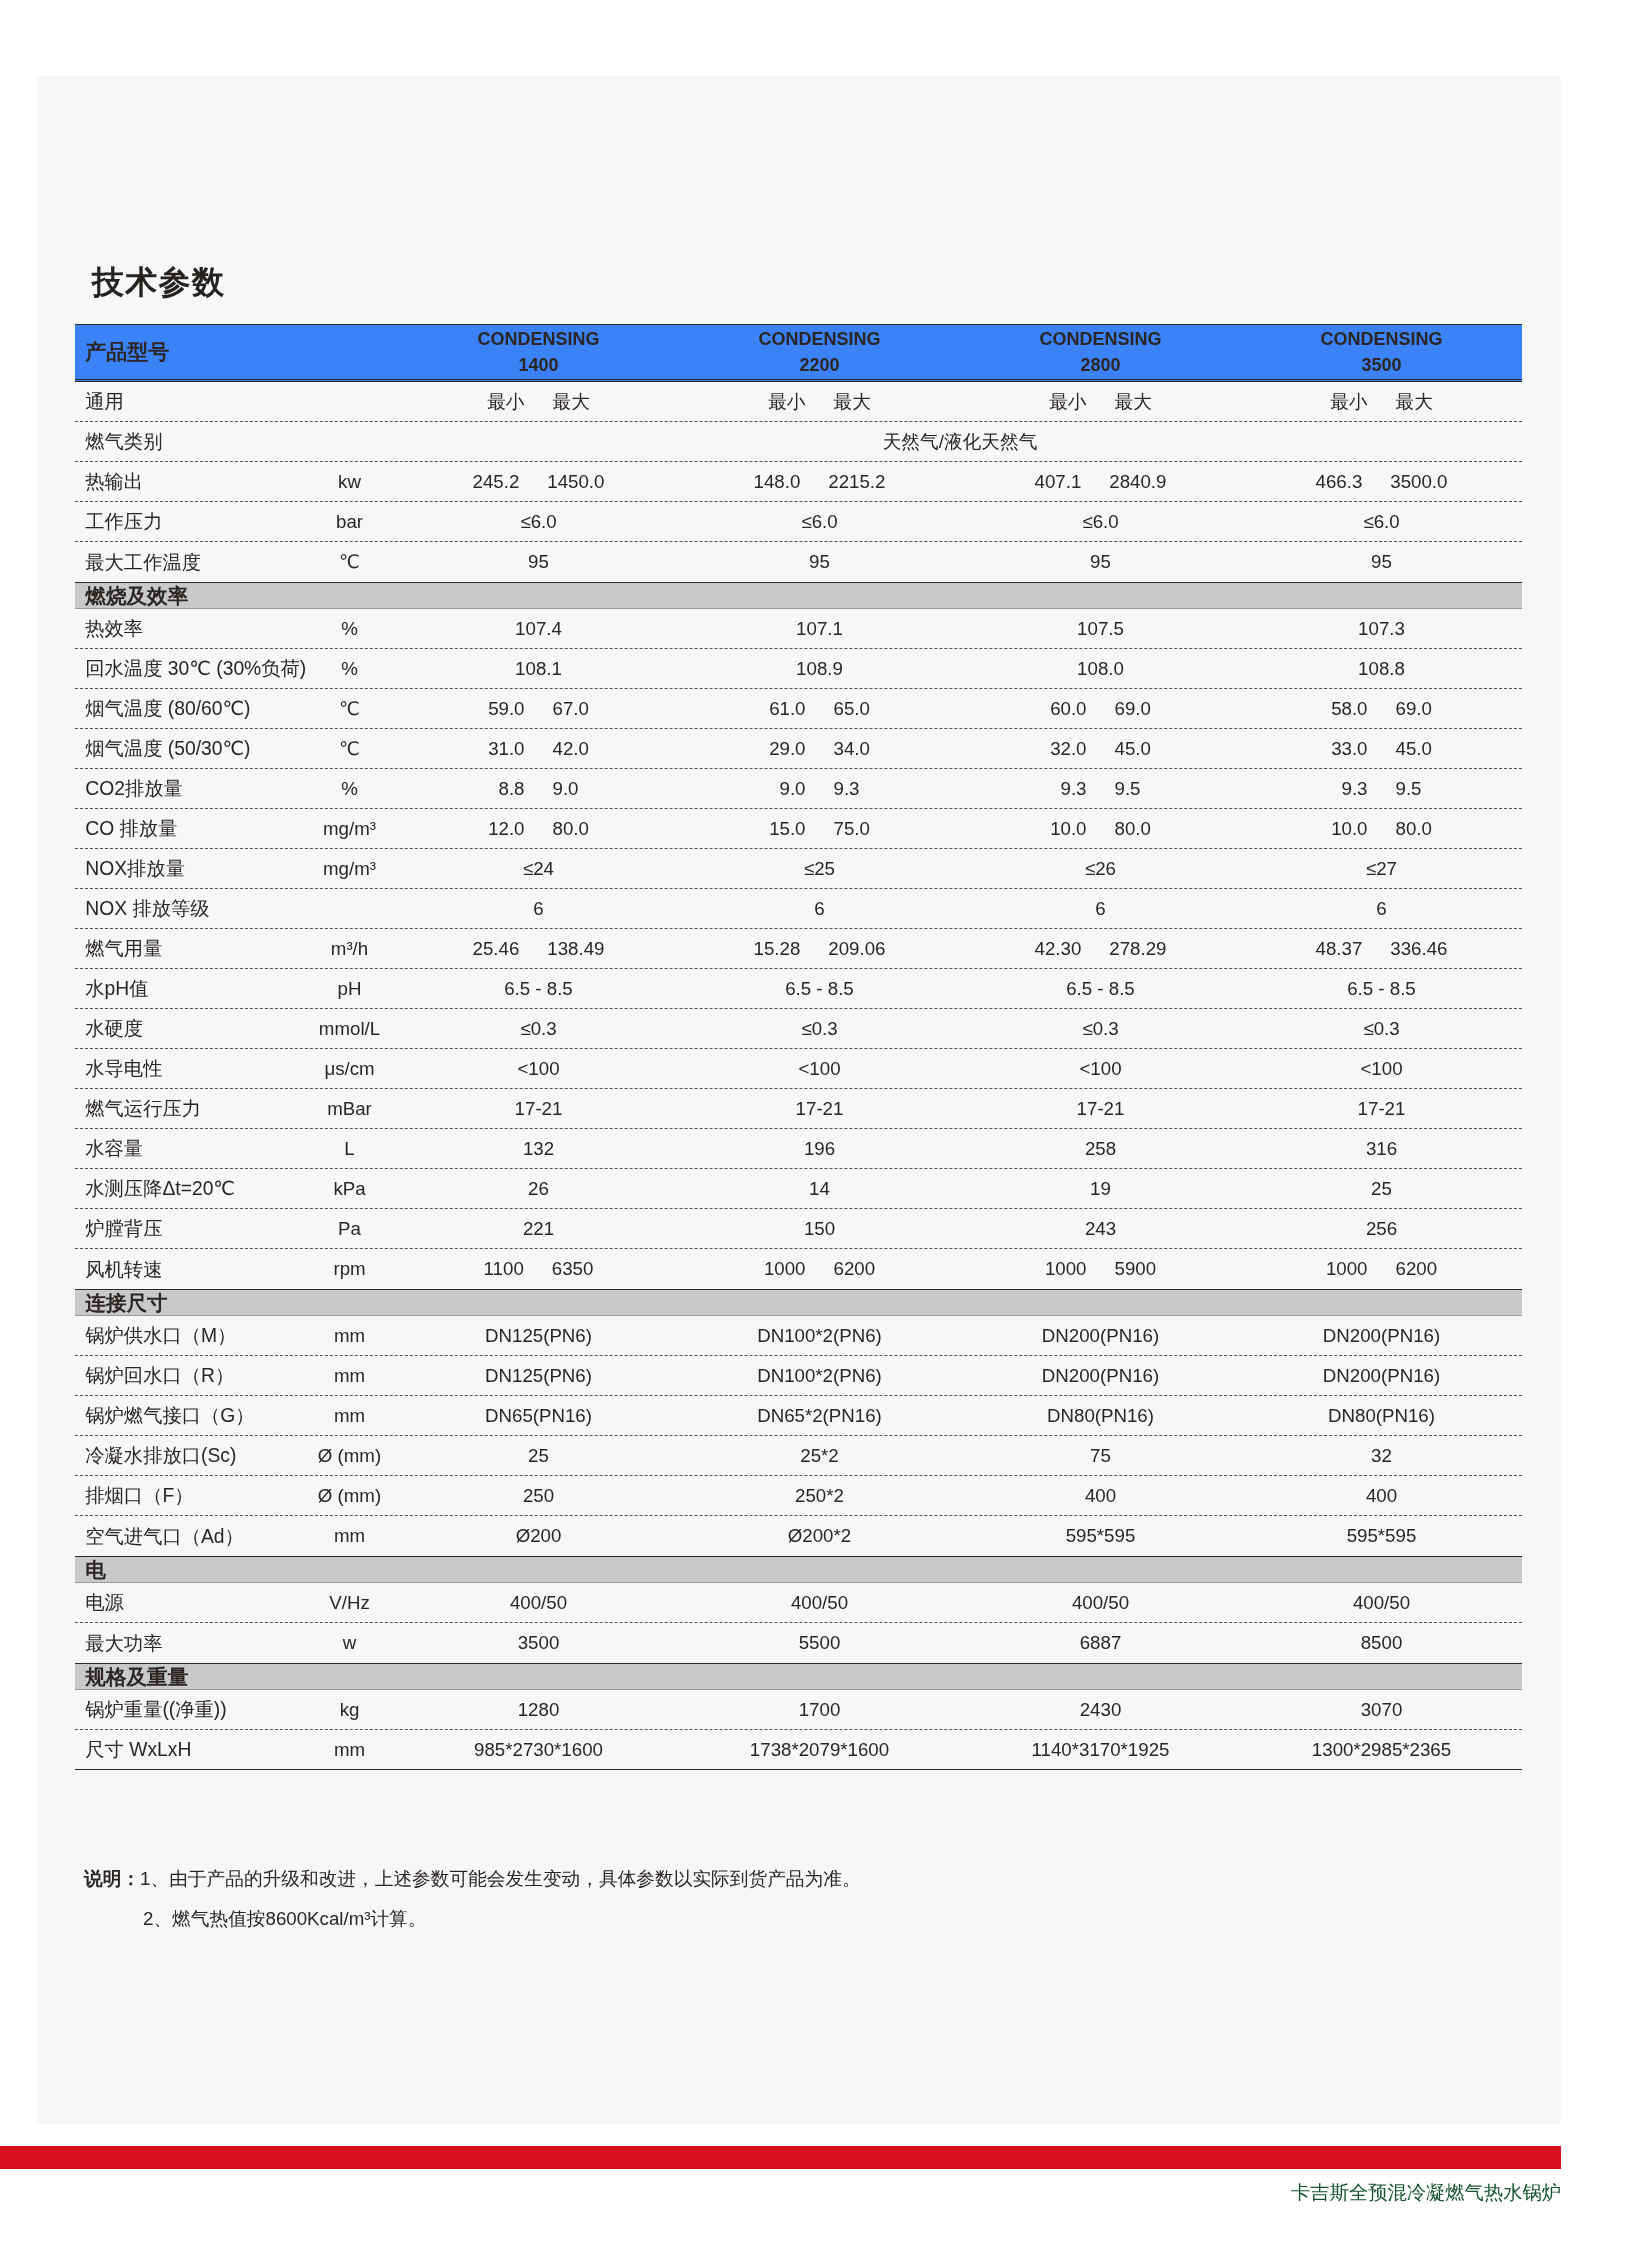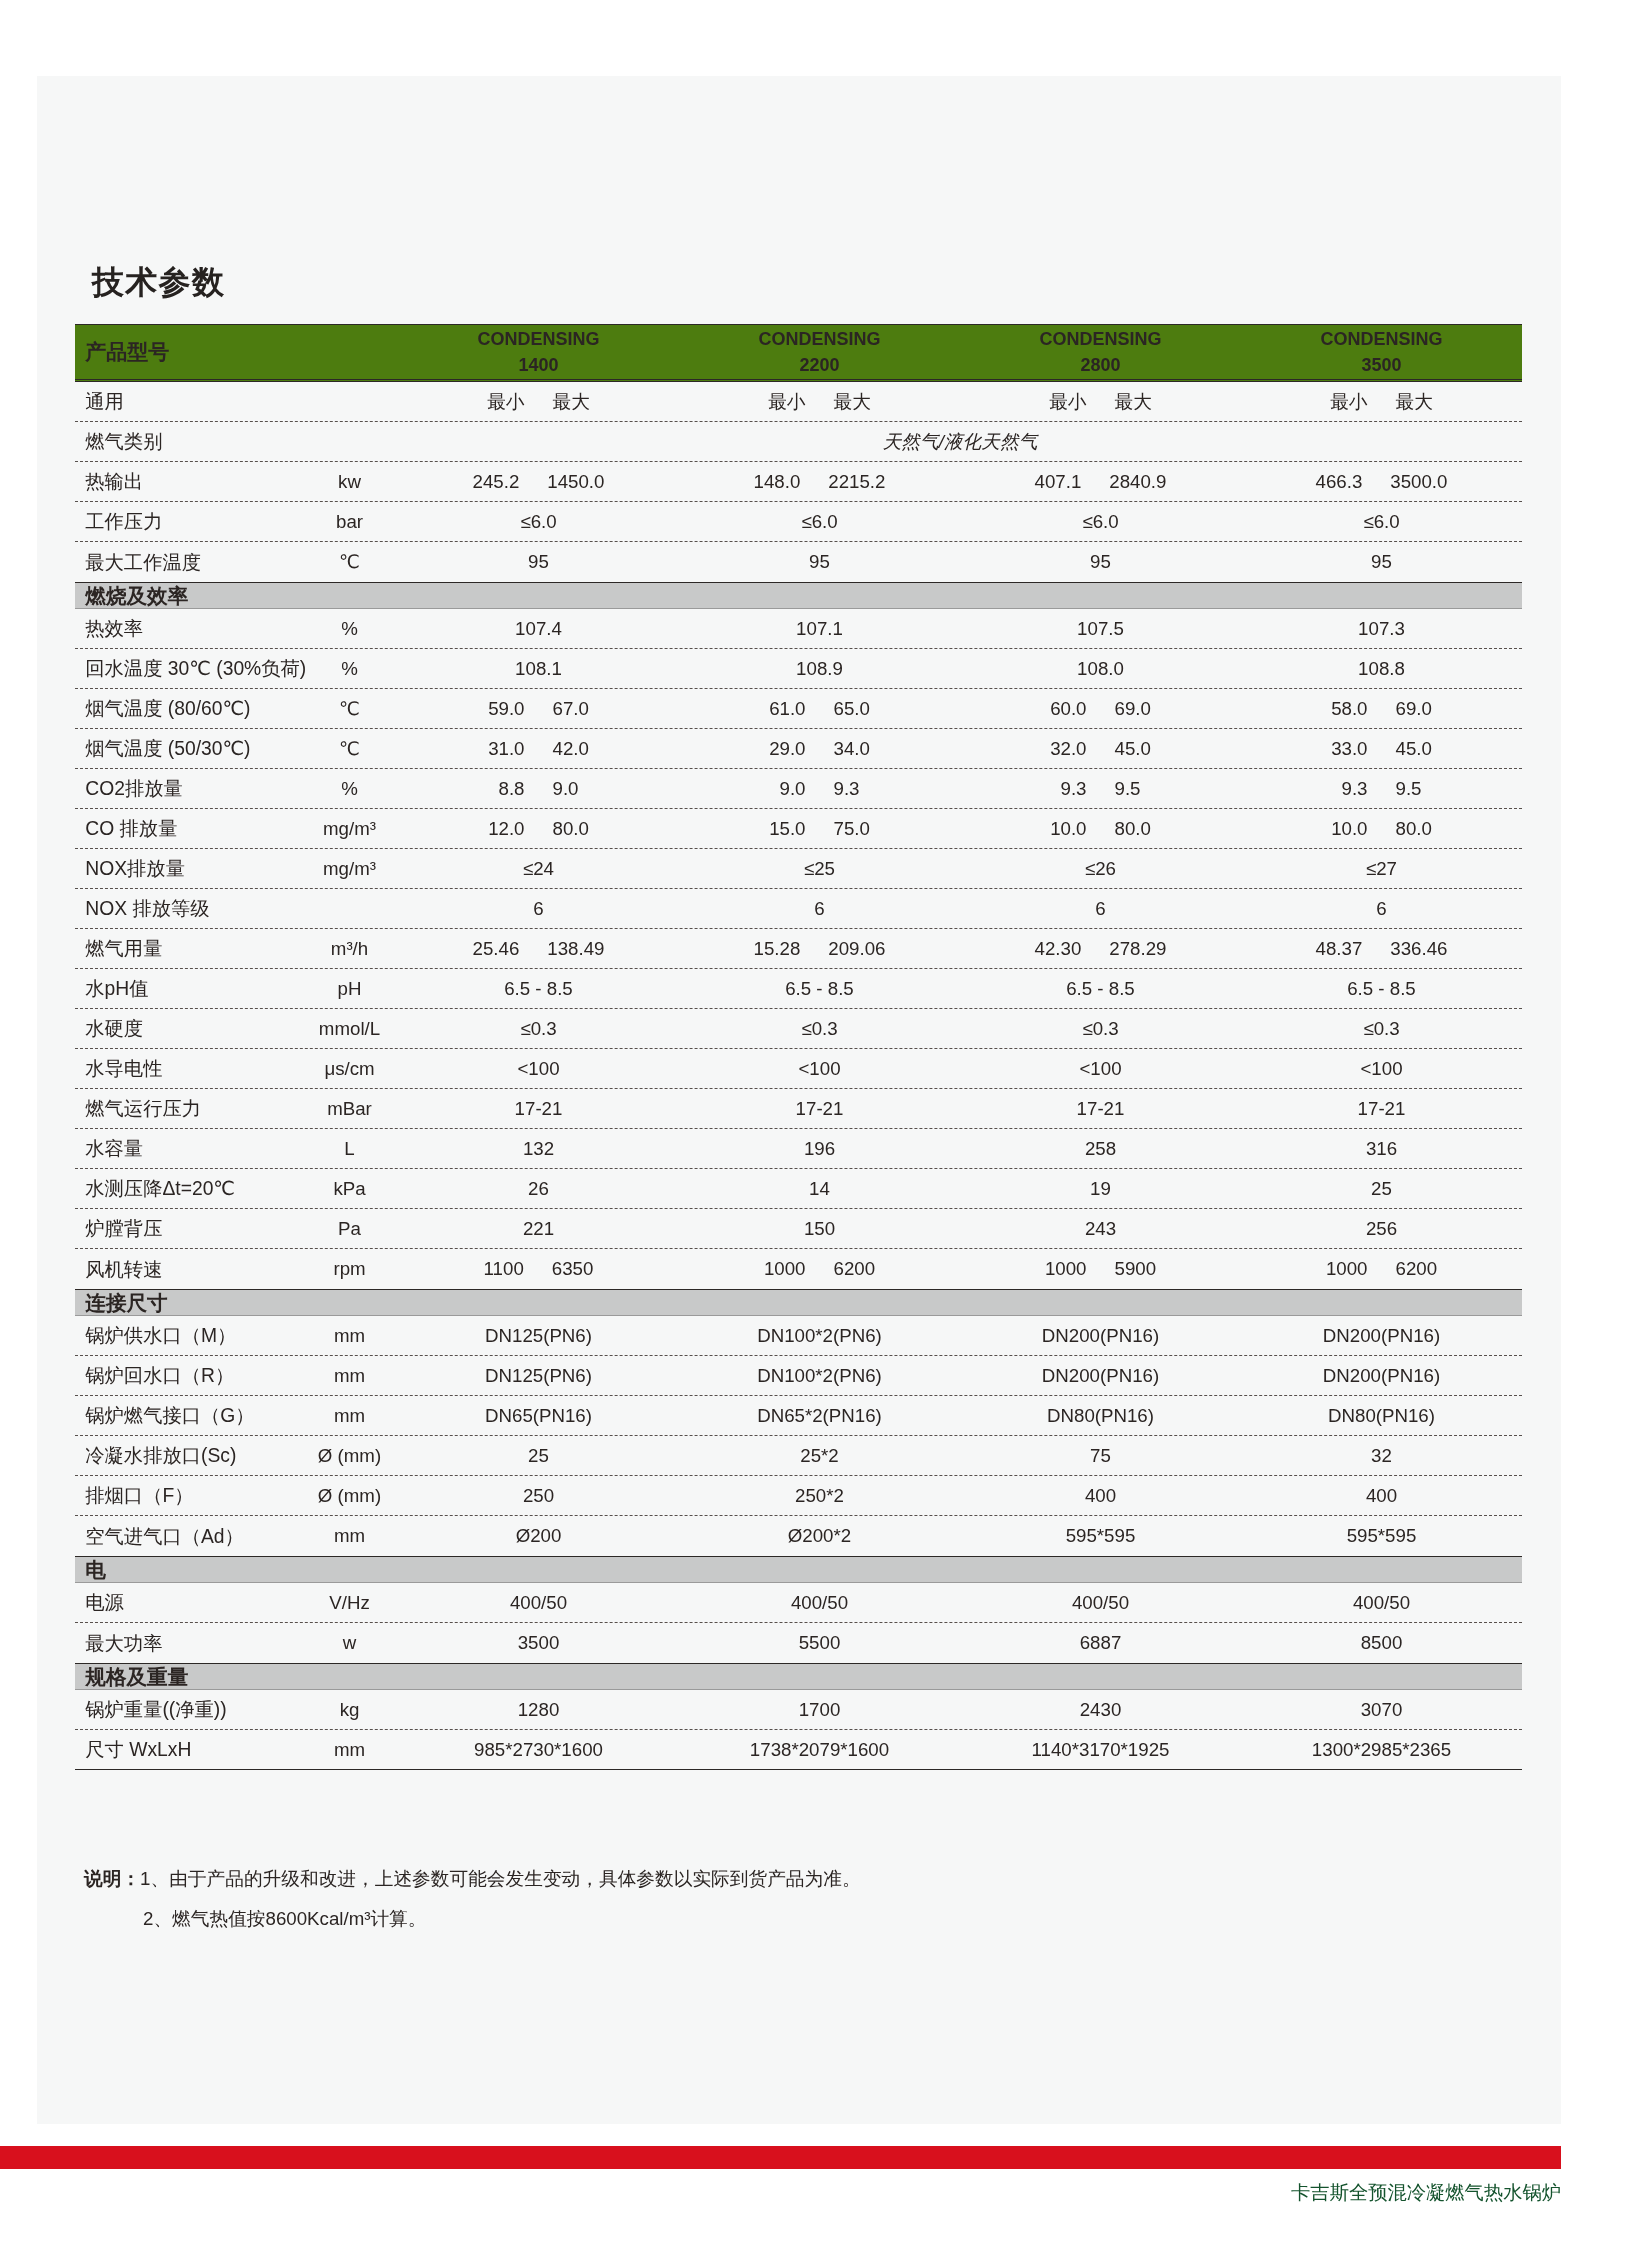--- a/index.html
+++ b/index.html
@@ -32,21 +32,21 @@
     left: 75px; top: 324px;
     width: 1447px;
   }
   .grid-cols {
     display: grid;
     grid-template-columns: 226px 97px repeat(4, 1fr);
   }
   .thead {
     box-sizing: border-box;
     height: 58px;
-    background: #4d7c0f;
+    background: #3b82f6;
     border-top: 1.9px solid #2c2826;
     border-bottom: 3.2px double #2c2826;
     align-items: center;
   }
   .th-label {
     grid-column: 1 / 3;
     padding-left: 10.3px;
     font-size: 21px;
     font-weight: bold;
   }
@@ -92,21 +92,20 @@
   .cell.unit { text-align: center; }
   .cell.val { text-align: center; }
   .cell.pair {
     display: flex;
     justify-content: center;
     gap: 28px;
   }
   .cell.span-val {
     grid-column: 3 / 7;
     text-align: center;
-    font-style: italic;
   }
   .notes {
     position: absolute;
     left: 84px; top: 1859px;
     font-size: 18.7px;
   }
   .note-line {
     height: 40px;
     display: flex;
     align-items: center;

